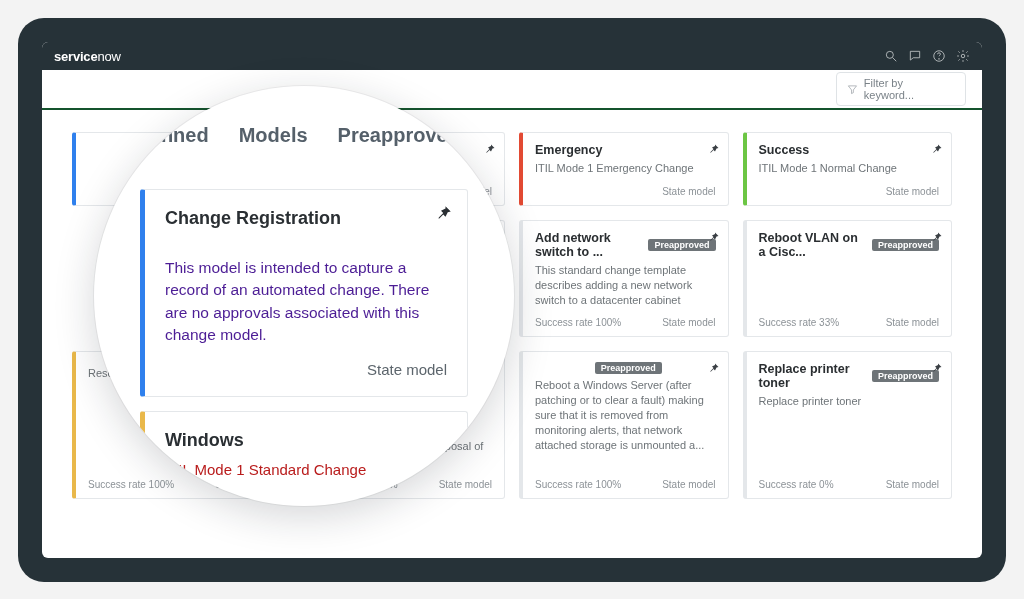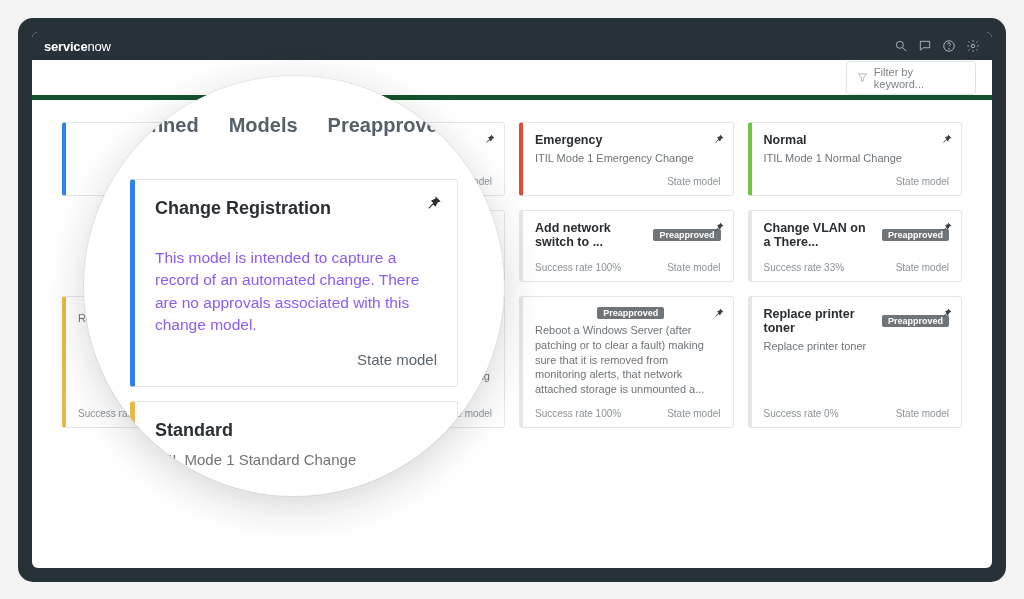--- a/index.html
+++ b/index.html
@@ -1,37 +1,37 @@
 <!DOCTYPE html>
 <html><head>
 <meta charset="utf-8">
 <style>
   * { box-sizing: border-box; margin: 0; padding: 0; }
   html, body { width: 1024px; height: 599px; font-family: -apple-system, Helvetica, Arial, sans-serif; background: #f3f3f3; }
   .device {
     position: absolute; left: 18px; top: 18px; width: 988px; height: 564px;
-    background: #263238; border-radius: 15px; padding: 14px;
+    background: #263238; border-radius: 26px; padding: 24px;
   }
   .screen {
     width: 100%; height: 100%; background: #fff; border-radius: 6px;
     overflow: hidden; position: relative;
   }
   .topbar {
     height: 28px; background: #263238; color: #fff;
     display: flex; align-items: center; justify-content: space-between;
     padding: 0 12px; font-size: 13px;
   }
   .brand { font-weight: 700; letter-spacing: -0.2px; }
   .brand .now { font-weight: 400; }
   .topbar-icons { display: flex; gap: 10px; opacity: .85; }
   .ticon { width: 14px; height: 14px; display:inline-block; }
   .ticon svg { width:100%; height:100%; stroke:#e4e6e7; fill:none; stroke-width:1.4; }
 
   .toolbar {
-    height: 40px; border-bottom: 5px solid #14532d;
+    height: 40px; border-bottom: 2px solid #14532d;
     display:flex; align-items:center; justify-content:flex-end; padding:0 16px;
   }
   .filter {
     display:flex; align-items:center; gap:6px;
     border:1px solid #dfe3e6; border-radius:4px; padding:4px 10px;
     font-size:11px; color:#7a8288; width:130px;
   }
   .filter svg { width:11px; height:11px; stroke:#9aa0a5; fill:none; stroke-width:1.6;}
 
   .content { position:absolute; left:0; right:0; top:68px; bottom:0; padding: 22px 30px; overflow:hidden; }
@@ -68,26 +68,26 @@
     padding: 32px 46px 28px 46px;
   }
   .tabs { display:flex; gap:26px; font-size:20px; color:#55606a; font-weight:600; margin-bottom:26px;}
   .tab { padding:6px 2px 14px 2px; }
   .tab.active { color:#29323a; border:2px solid #415058; border-bottom:none; border-radius:4px 4px 0 0; padding-left:14px; padding-right:14px;}
   .zcard {
     border:1px solid #e4e7ea; border-left:5px solid #2f80ed; border-radius:3px;
     padding:18px 20px; position:relative; margin-bottom:14px;
   }
   .zcard h2 { font-size:18px; font-weight:800; color:#2a2f33; margin-bottom:10px;}
-  .zcard p  { font-size:15.5px; color:#8b5cf6; line-height:1.45;margin-top:28px;}
+  .zcard p  { font-size:15.5px; color:#4c1d95; line-height:1.45;margin-top:28px;}
   .zcard .zpin{ position:absolute; right:14px; top:14px; width:18px; height:18px;}
   .zcard .zpin svg{width:100%;height:100%;fill:#2a2f33;}
   .zstate { text-align:right; font-size:15px; color:#5c656c; margin-top:14px;}
   .zcard.yellow { border-left-color:#e9b84a; border-bottom:none; padding-bottom:40px;}
-  .zcard.yellow .sub { font-size:15px; color:#737373; margin-top:4px;}
+  .zcard.yellow .sub { font-size:15px; color:#b91c1c; margin-top:4px;}
 </style>
 </head>
 <body>
 
 <div class="device">
  <div class="screen">
 
   <div class="topbar">
     <div class="brand">
       <span>service</span><span class="now">now</span>
@@ -154,21 +154,21 @@
         <div class="sub">ITIL Mode 1 Emergency Change</div>
         <div class="footer">
               <span></span>
               <span>State model</span>
             </div>
       </div>
       <div class="card green">
         <span class="pin"><svg viewBox="0 0 24 24">
                 <path d="M14 3l7 7-4 1-3 6-3-3-6 6 0-2 6-6-3-3 6-3z"></path>
               </svg></span>
-        <h4>Normal</h4>
+        <h4>Success</h4>
         <div class="sub">ITIL Mode 1 Normal Change</div>
         <div class="footer">
               <span></span>
               <span>State model</span>
             </div>
       </div>
     </div>
 
     <div class="grid" style="margin-top:14px; grid-template-columns: 1fr 1fr 1fr 1fr;">
       <div class="card" style="visibility:hidden"></div>
@@ -184,31 +184,32 @@
             </div>
       </div>
       <div class="card">
         <span class="pin"><svg viewBox="0 0 24 24">
                 <path d="M14 3l7 7-4 1-3 6-3-3-6 6 0-2 6-6-3-3 6-3z"></path>
               </svg></span>
         <div class="row-head">
               <h4>Add network switch to ...</h4>
               <span class="badge">Preapproved</span>
             </div>
-        <div class="footer">
-              <span>Success rate 100%</span>
-              <span>State model</span>
-            </div>
-      </div>
-      <div class="card">
-        <span class="pin"><svg viewBox="0 0 24 24">
-                <path d="M14 3l7 7-4 1-3 6-3-3-6 6 0-2 6-6-3-3 6-3z"></path>
-              </svg></span>
-        <div class="row-head">
-              <h4>Change VLAN on a There...</h4>
+        <div class="sub">This standard change template describes adding a new network switch to a datacenter cabinet</div>
+        <div class="footer">
+              <span>Success rate 100%</span>
+              <span>State model</span>
+            </div>
+      </div>
+      <div class="card">
+        <span class="pin"><svg viewBox="0 0 24 24">
+                <path d="M14 3l7 7-4 1-3 6-3-3-6 6 0-2 6-6-3-3 6-3z"></path>
+              </svg></span>
+        <div class="row-head">
+              <h4>Reboot VLAN on a Cisc...</h4>
               <span class="badge">Preapproved</span>
             </div>
         <div class="footer">
               <span>Success rate 33%</span>
               <span>State model</span>
             </div>
       </div>
     </div>
 
     <div class="grid" style="margin-top:14px;">
@@ -276,19 +277,19 @@
     <div class="zcard">
       <span class="zpin"><svg viewBox="0 0 24 24">
               <path d="M14 3l7 7-4 1-3 6-3-3-6 6 0-2 6-6-3-3 6-3z"></path>
             </svg></span>
       <h2>Change Registration</h2>
       <p>This model is intended to capture a record of an automated change. There are no approvals associated with this change model.</p>
       <div class="zstate">State model</div>
     </div>
 
     <div class="zcard yellow">
-      <h2>Standard</h2>
+      <h2>Windows</h2>
       <div class="sub">ITIL Mode 1 Standard Change</div>
     </div>
   </div>
 
  </div>
 </div>
 
 </body></html>

